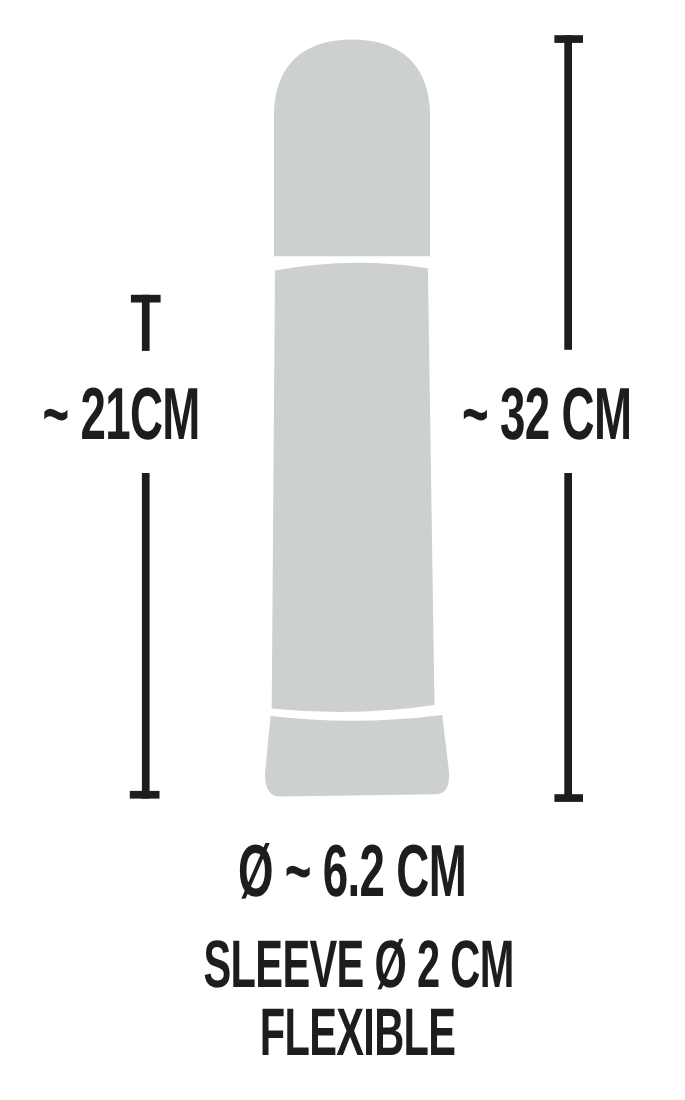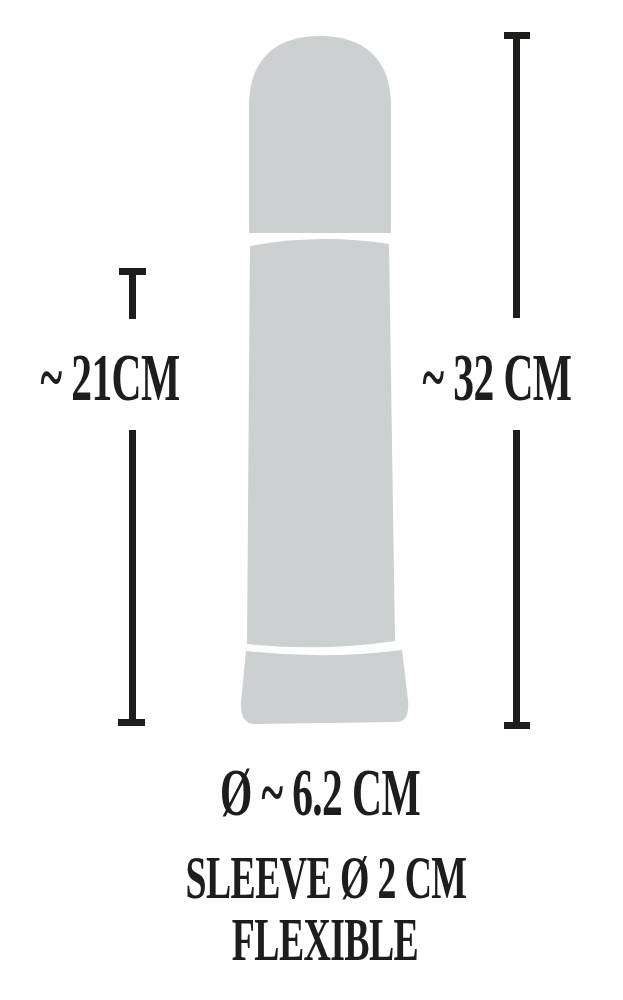--- a/index.html
+++ b/index.html
@@ -5,21 +5,21 @@
   html, body {
     margin: 0;
     padding: 0;
     background: #ffffff;
   }
   .canvas {
     position: relative;
     width: 623px;
     height: 985px;
     background: var(--background, #ffffff);
-    font-family: Liberation Serif, serif;
+    font-family: Liberation Sans, sans-serif;
     overflow: hidden;
   }
   .silhouette-svg {
     position: absolute;
     left: 0;
     top: 0;
   }
   .silhouette-svg path {
     fill: var(--silhouette, #cdd0d0);
   }

